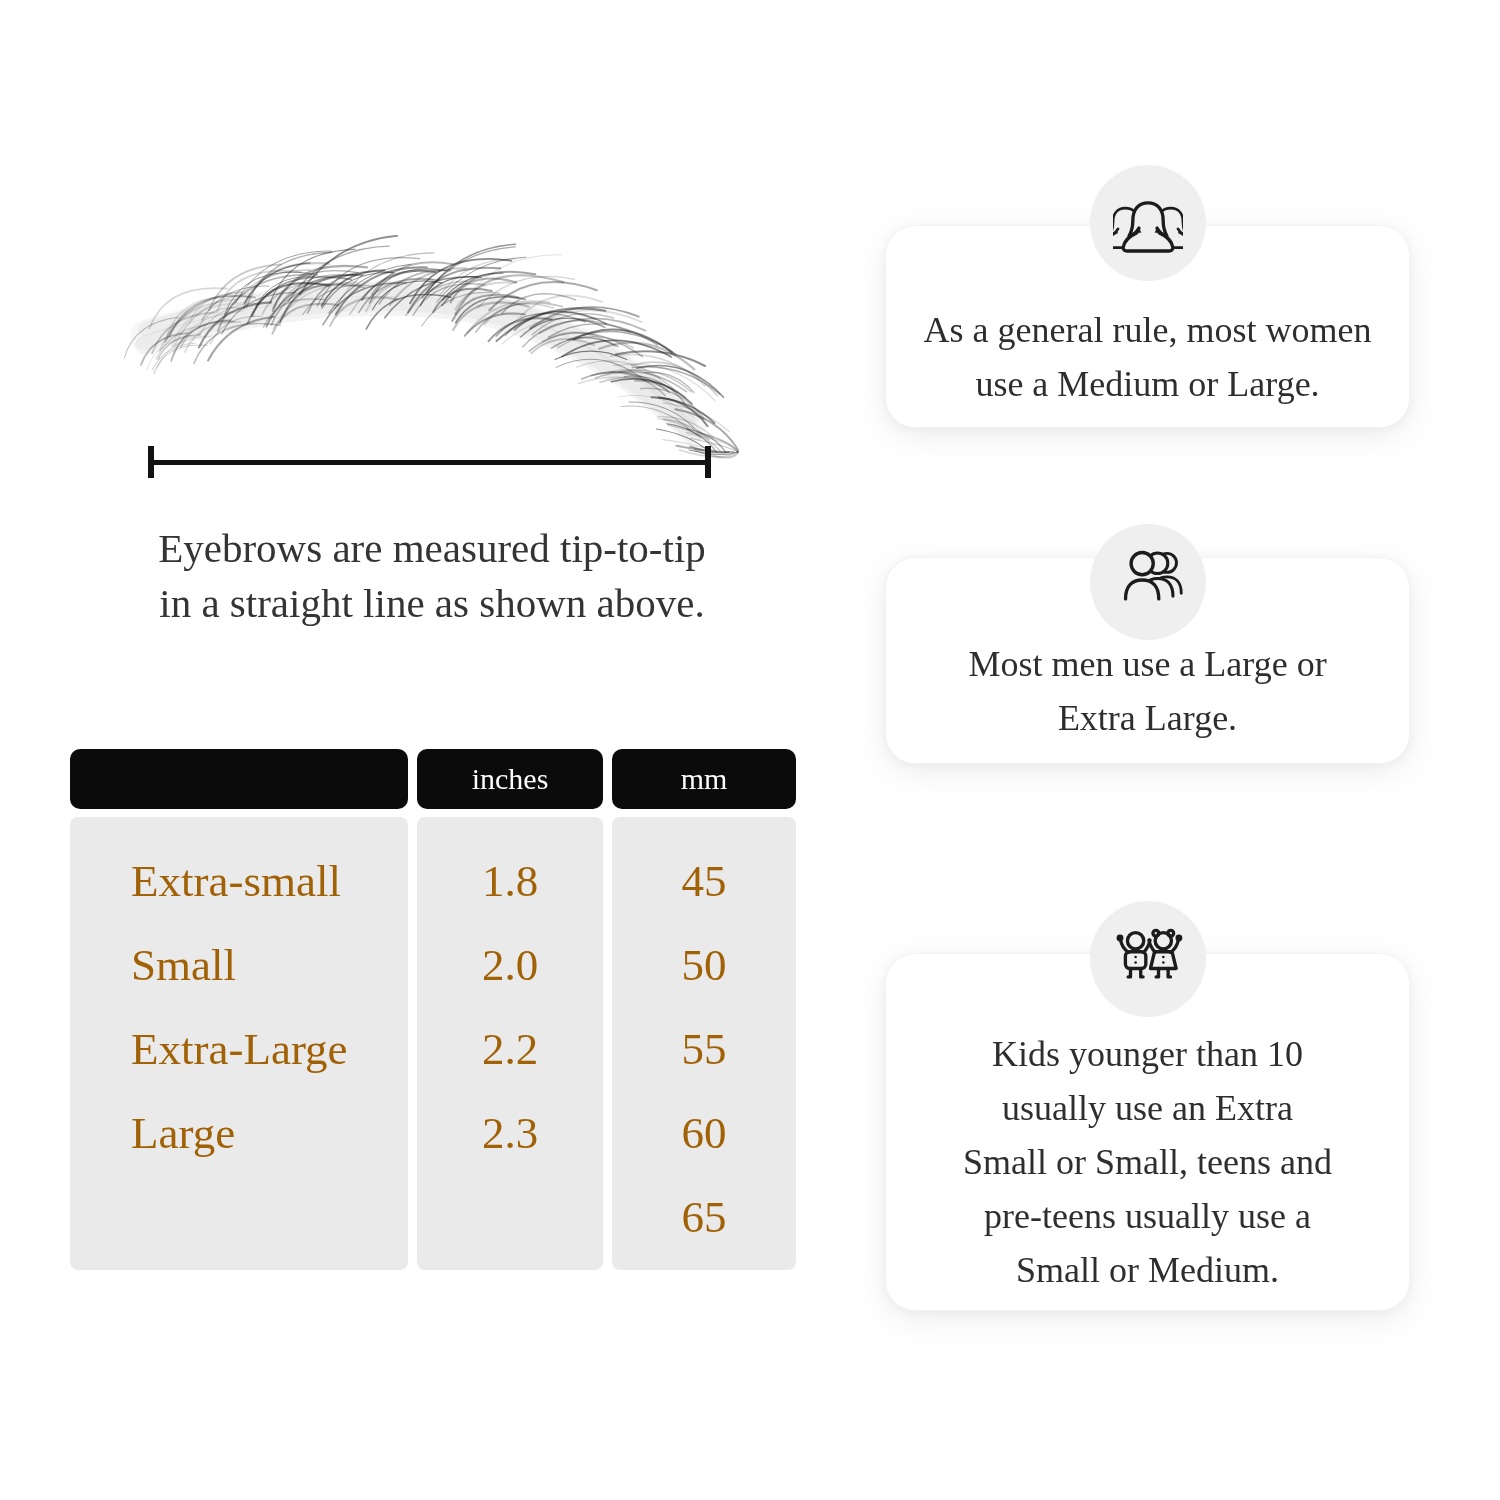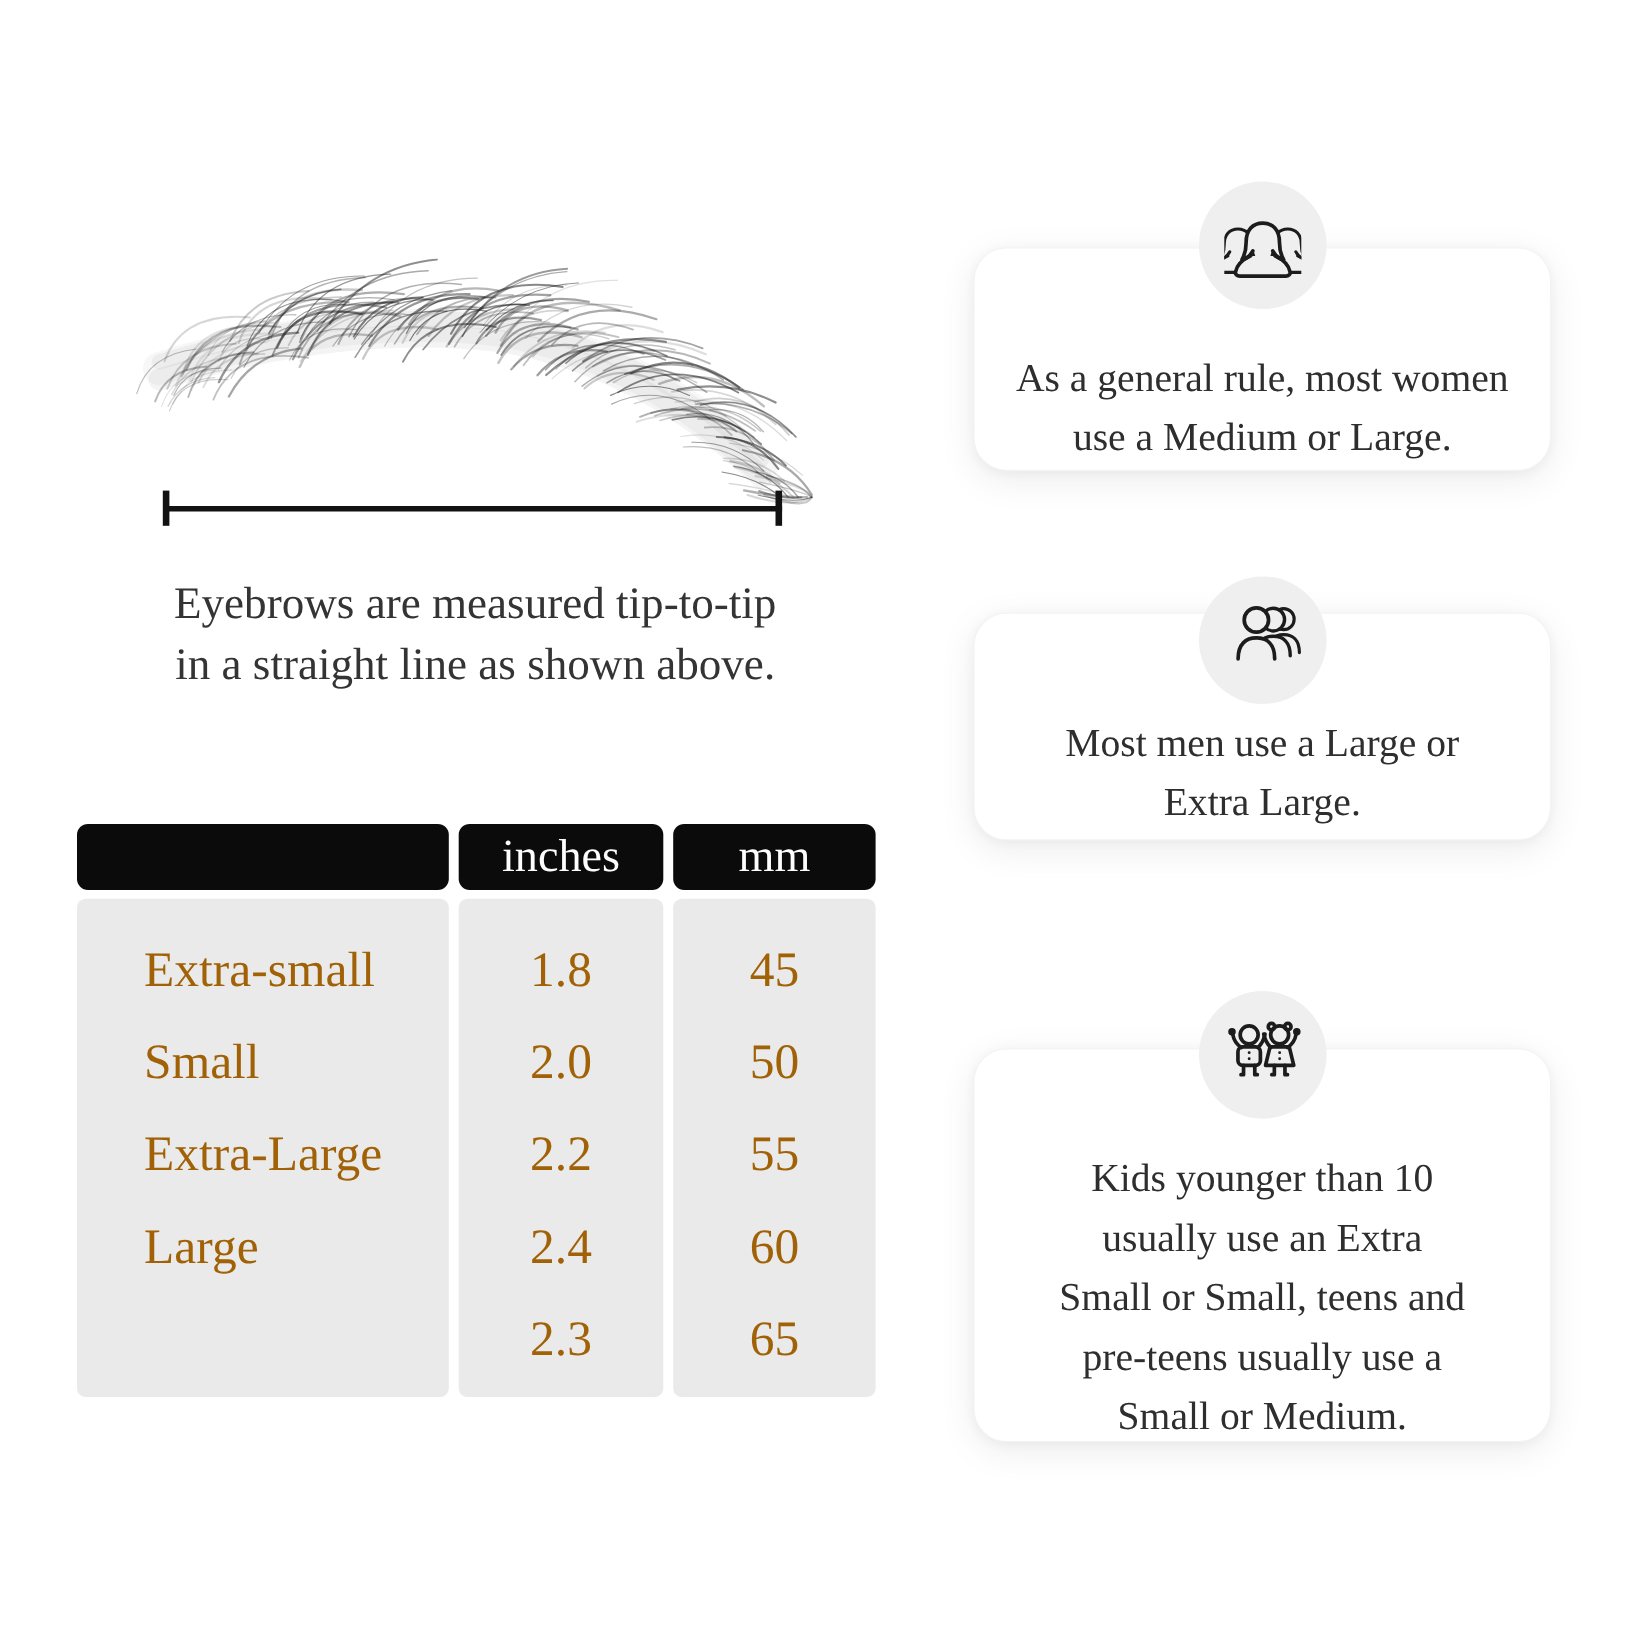--- a/index.html
+++ b/index.html
@@ -16,32 +16,32 @@
   .tick.right{left:705px;}
 
   .caption{left:70px;top:521px;width:724px;text-align:center;
            font-size:41px;line-height:1.33;color:#343434;}
 
   
   .size-table{left:70px;top:723px;display:grid;
               grid-template-columns:338px 186px 184px;
               grid-template-rows:86px 453px;column-gap:9px;row-gap:8px;}
   .th{background:#0b0b0b;border-radius:10px;color:#fdfdfd;
-      display:flex;align-items:center;justify-content:center;font-size:42px;margin-top:26px;}
+      display:flex;align-items:center;justify-content:center;font-size:30px;margin-top:26px;}
   .tcol{background:#eaeaea;border-radius:8px;padding-top:22px;box-sizing:border-box;}
   .cell{height:84px;display:flex;align-items:center;font-size:45px;color:#a16207;}
   .tcol-labels .cell{padding-left:61px;}
   .tcol-num .cell{justify-content:center;}
 
   
   .card{left:885px;width:525px;background:#ffffff;border-radius:30px;
         border:1px solid #f3f3f3;
         box-shadow:0 8px 34px rgba(0,0,0,0.075), 0 2px 10px rgba(0,0,0,0.04);
         box-sizing:border-box;display:flex;flex-direction:column;
-        align-items:center;
+        align-items:center;justify-content:center;
         padding:90px 25px 30px 25px;}
   .card-text{font-size:36px;line-height:1.5;text-align:center;color:#2e2e2e;}
   .card-1{top:225px;height:203px;}
   .card-2{top:557px;height:207px;}
   .card-3{top:953px;height:358px;}
   .icon-circle{left:1090px;width:116px;height:116px;border-radius:50%;
                background:#f0efef;display:flex;align-items:center;justify-content:center;
                z-index:2;}
   .circle-1{top:165px;} .circle-2{top:524px;} .circle-3{top:901px;}
   .icon-circle svg{width:70px;height:70px;}
@@ -245,21 +245,20 @@
     <div class="tcol tcol-labels">
       <div class="cell">Extra-small</div>
       <div class="cell">Small</div>
       <div class="cell">Extra-Large</div>
       <div class="cell">Large</div>
     </div>
     <div class="tcol tcol-num">
       <div class="cell">1.8</div>
       <div class="cell">2.0</div>
       <div class="cell">2.2</div>
-      <div class="cell">2.4</div>
       <div class="cell">2.3</div>
     </div>
     <div class="tcol tcol-num">
       <div class="cell">45</div>
       <div class="cell">50</div>
       <div class="cell">55</div>
       <div class="cell">60</div>
       <div class="cell">65</div>
     </div>
   </div>

